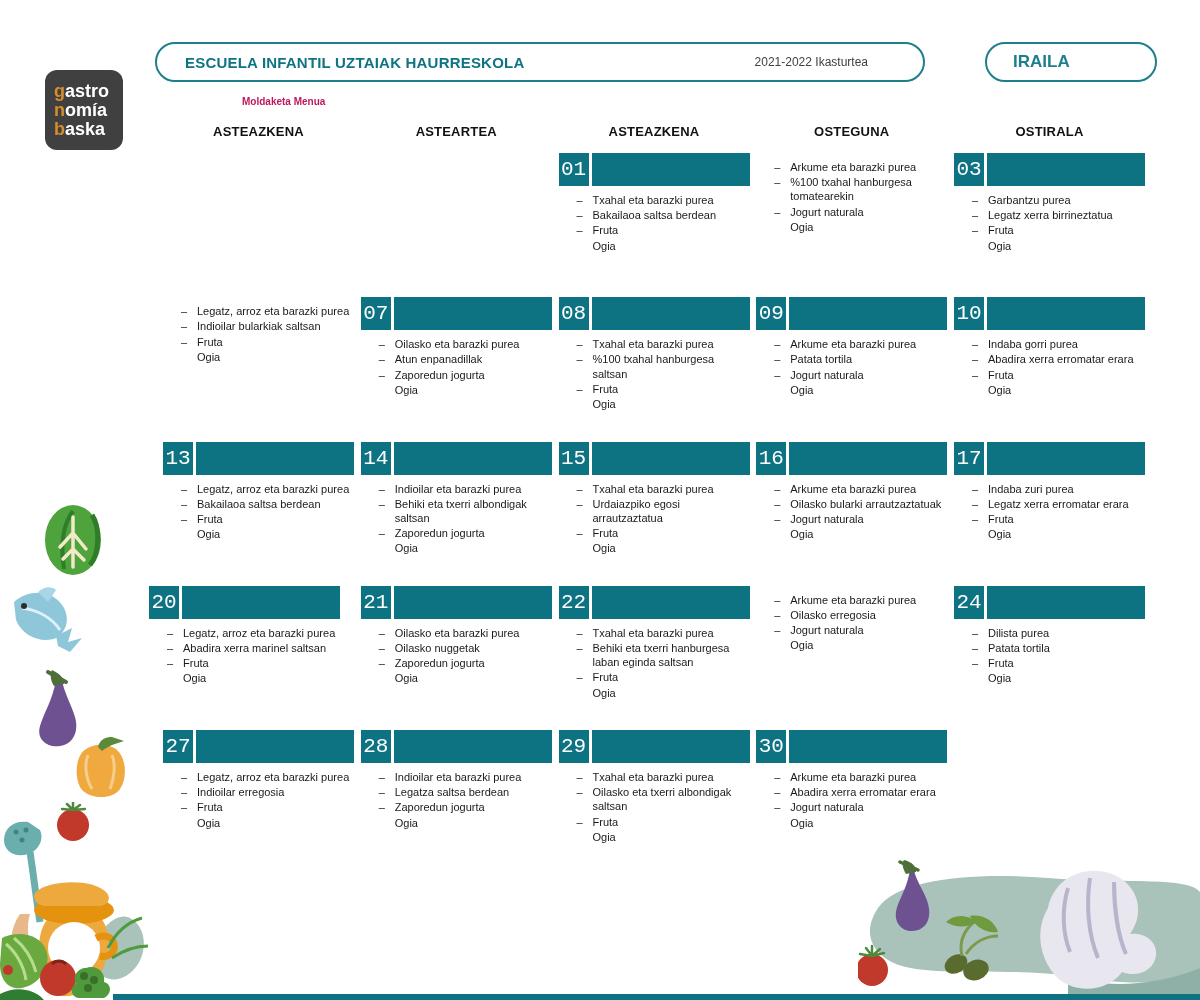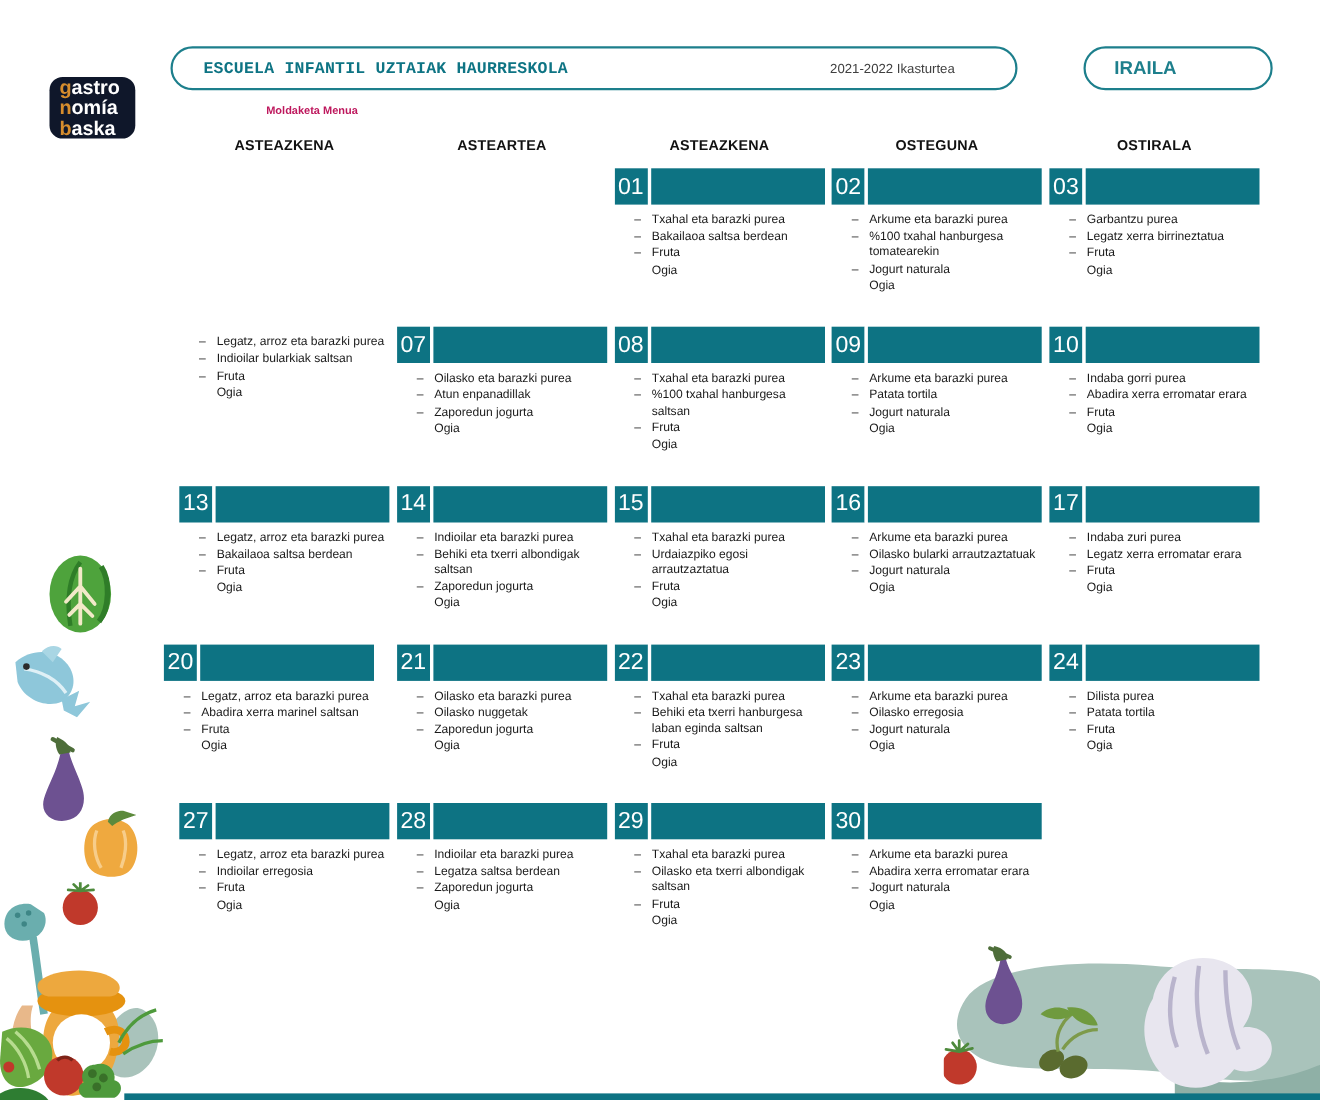--- a/index.html
+++ b/index.html
@@ -3,50 +3,50 @@
 <meta charset="utf-8">
 <style>
   html,body{margin:0;padding:0;}
   body{
     width:1200px;height:1000px;position:relative;overflow:hidden;
     background:#ffffff;
     font-family:"Liberation Sans", sans-serif;
   }
   
   .logo-box{
-    position:absolute;left:45px;top:70px;width:78px;height:56px;
-    background:#0f172a;border-radius:12px;
+    position:absolute;left:45px;top:70px;width:78px;height:80px;
+    background:#404040;border-radius:12px;
     display:flex;flex-direction:column;justify-content:center;
     padding-left:9px;box-sizing:border-box;
   }
   .logo-line{font-weight:bold;font-size:18px;line-height:19px;color:#ffffff;letter-spacing:0px;}
   .logo-line .initial{color:#d68d2d;}
   
   .pill{
     position:absolute;border:2px solid #1d7f8c;border-radius:20px;background:#ffffff;
     display:flex;align-items:center;box-sizing:border-box;
   }
   .pill-main{left:155px;top:42px;width:770px;height:40px;justify-content:space-between;
     padding:0 55px 0 28px;}
-  .school-name{color:#0e7484;font-weight:bold;font-size:15px;letter-spacing:.2px;font-family:Liberation Mono, monospace;}
+  .school-name{color:#0e7484;font-weight:bold;font-size:15px;letter-spacing:.2px;}
   .year-label{color:#404040;font-size:12px;text-align:center;}
   .pill-month{left:985px;top:42px;width:172px;height:40px;padding-left:26px;font-weight:bold;}
   .month-label{color:#1d7f8c;font-size:17px;}
   .subtitle{position:absolute;left:242px;top:96px;color:#be185d;font-size:10px;font-weight:bold;}
   
   .weekday{
     position:absolute;top:124px;height:16px;text-align:center;
     color:#111111;font-size:13px;font-weight:bold;letter-spacing:.2px;
   }
   
   .day-cell{position:absolute;width:191px;}
   .day-bar{display:flex;height:33px;}
   .day-num{
     width:30px;background:#0d7383;color:#ffffff;font-size:21px;
-    display:flex;align-items:center;justify-content:center;flex:0 0 30px;
+    display:flex;align-items:center;justify-content:center;flex:0 0 30px;font-family:Liberation Mono, monospace;
   }
   .day-gap{width:3px;background:#ffffff;flex:0 0 3px;}
   .day-fill{flex:1;background:#0d7383;}
   .menu-list{margin:7px 0 0 0;padding:0 0 0 18px;list-style:none;}
   .menu-item{display:flex;font-size:11px;line-height:14.2px;color:#1a1a1a;margin:0 0 1px 0;}
   .menu-item .dash{flex:0 0 16px;color:#1a1a1a;}
   .menu-item .nodash{flex:0 0 16px;}
   .menu-item .txt{flex:1;}
   
   .bottom-strip{position:absolute;left:113px;top:994px;width:1087px;height:6px;background:#0d7383;}
@@ -100,25 +100,20 @@
           <span class="dash">–</span>
           <span class="txt">Fruta</span>
         </li>
         <li class="menu-item">
           <span class="nodash"></span>
           <span class="txt">Ogia</span>
         </li>
       </ul>
     </div>
     <div class="day-cell" style="left: 756.25px; top: 153px;">
-      <div class="day-bar">
-        <div class="day-num">02</div>
-        <div class="day-gap"></div>
-        <div class="day-fill"></div>
-      </div>
       <ul class="menu-list">
         <li class="menu-item">
           <span class="dash">–</span>
           <span class="txt">Arkume eta barazki purea</span>
         </li>
         <li class="menu-item">
           <span class="dash">–</span>
           <span class="txt">%100 txahal hanburgesa tomatearekin</span>
         </li>
         <li class="menu-item">
@@ -470,25 +465,20 @@
           <span class="dash">–</span>
           <span class="txt">Fruta</span>
         </li>
         <li class="menu-item">
           <span class="nodash"></span>
           <span class="txt">Ogia</span>
         </li>
       </ul>
     </div>
     <div class="day-cell" style="left: 756.25px; top: 585.75px;">
-      <div class="day-bar">
-        <div class="day-num">23</div>
-        <div class="day-gap"></div>
-        <div class="day-fill"></div>
-      </div>
       <ul class="menu-list">
         <li class="menu-item">
           <span class="dash">–</span>
           <span class="txt">Arkume eta barazki purea</span>
         </li>
         <li class="menu-item">
           <span class="dash">–</span>
           <span class="txt">Oilasko erregosia</span>
         </li>
         <li class="menu-item">

